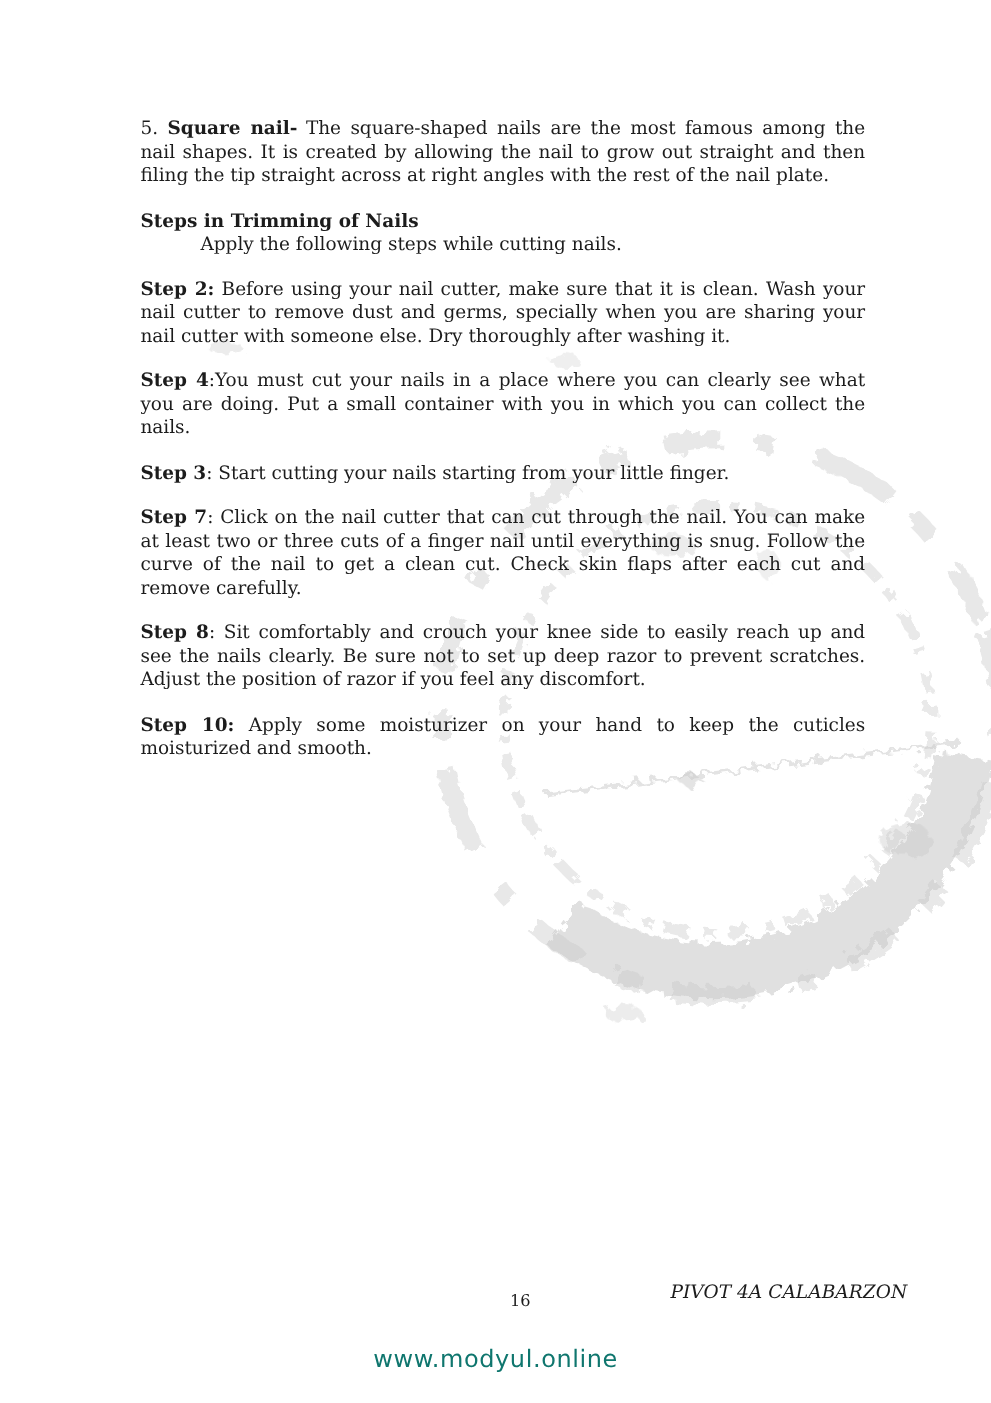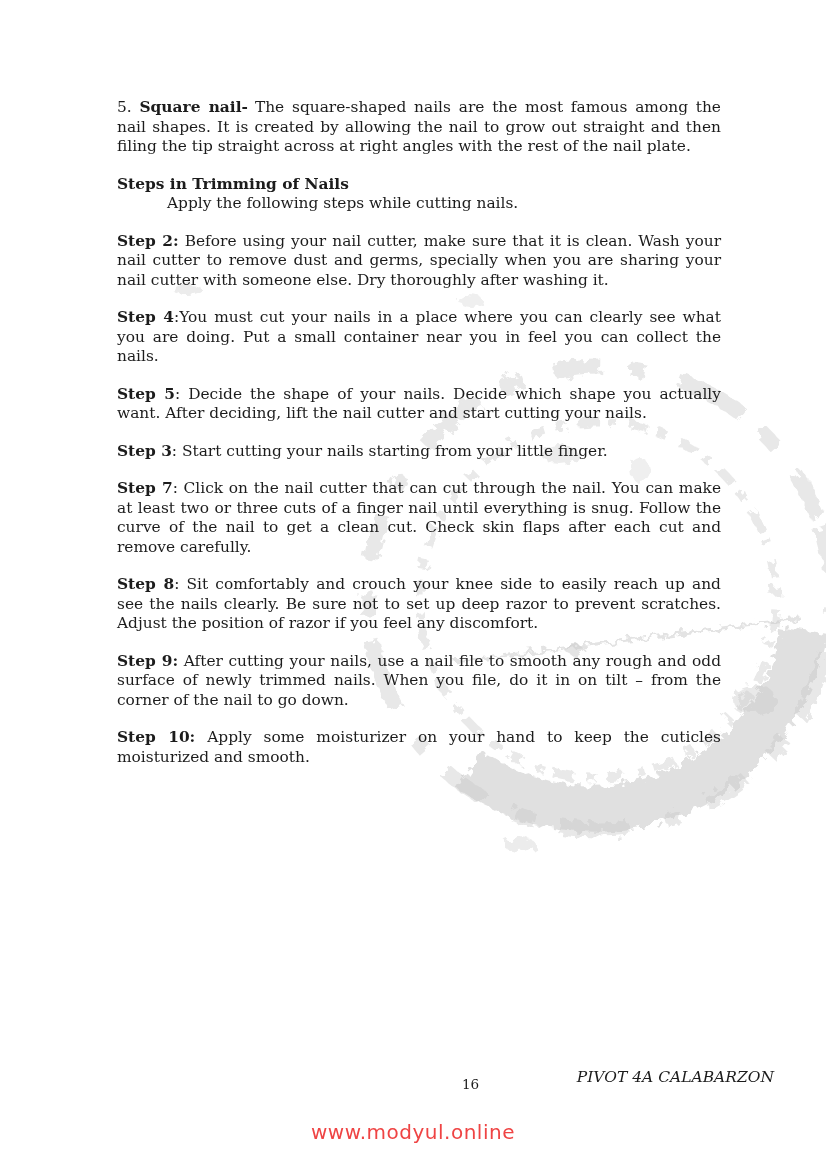--- a/index.html
+++ b/index.html
@@ -33,42 +33,42 @@
   .indent { text-indent: 50px; }
   .term { font-weight: 700; margin-right: 7px; }
   .heading {
     font-size: 15.4px;
     line-height: 19.5px;
     font-weight: 700;
   }
 
   .page-number {
     position: absolute;
-    left: 462px;
+    left: 425px;
     top: 1076px;
     font-size: 13.5px;
     z-index: 2;
   }
   .footer-right {
     position: absolute;
-    right: 52px;
+    right: 70px;
     top: 1068px;
     font-size: 15.5px;
     font-style: italic;
     z-index: 2;
   }
   .site-watermark {
     position: absolute;
     left: 0;
     width: 100%;
     text-align: center;
     top: 1120px;
     font-family: "DejaVu Sans", sans-serif;
     font-size: 20px;
-    color: #ef4444;
+    color: #0f766e;
     letter-spacing: 0.5px;
     z-index: 2;
   }
 </style>
 </head>
 <body>
 
 <div class="page">
 
   <svg class="stamp-layer" width="826" height="1169" viewBox="0 0 826 1169" aria-hidden="true">
@@ -101,31 +101,29 @@
 
     <div class="heading">Steps in Trimming of Nails</div>
 
 
     <p class="para indent">Apply the following steps while cutting nails.</p>
 
 
     <p class="para"><b>Step 2:</b><span> Before using your nail cutter, make sure that it is clean. Wash your nail cutter to remove dust and germs, specially when you are sharing your nail cutter with someone else. Dry thoroughly after washing it.</span></p>
 
 
-    <p class="para"><b>Step 4</b><span>:You must cut your nails in a place where you can clearly see what you are doing. Put a small container near you in feel you can collect the nails.</span></p>
+    <p class="para"><b>Step 4</b><span>:You must cut your nails in a place where you can clearly see what you are doing. Put a small container with you in which you can collect the nails.</span></p>
 
-    <p class="para"><b>Step 5</b><span>: Decide the shape of your nails. Decide which shape you actually want. After deciding, lift the nail cutter and start cutting your nails.</span></p>
 
     <p class="para"><b>Step 3</b><span>: Start cutting your nails starting from your little finger.</span></p>
 
     <p class="para"><b>Step 7</b><span>: Click on the nail cutter that can cut through the nail. You can make at least two or three cuts of a finger nail until everything is snug. Follow the curve of the nail to get a clean cut. Check skin flaps after each cut and remove carefully.</span></p>
 
     <p class="para"><b>Step 8</b><span>: Sit comfortably and crouch your knee side to easily reach up and see the nails clearly. Be sure not to set up deep razor to prevent scratches. Adjust the position of razor if you feel any discomfort.</span></p>
 
-    <p class="para"><b>Step 9:</b><span> After cutting your nails, use a nail file to smooth any rough and odd surface of newly trimmed nails. When you file, do it in on tilt – from the corner of the nail to go down.</span></p>
 
     <p class="para"><b>Step 10:</b><span> Apply some moisturizer on your hand to keep the cuticles moisturized and smooth.</span></p>
 
   </div>
 
   <div class="page-number">16</div>
   <div class="footer-right">PIVOT 4A CALABARZON</div>
   <div class="site-watermark">www.modyul.online</div>
 
 </div>

